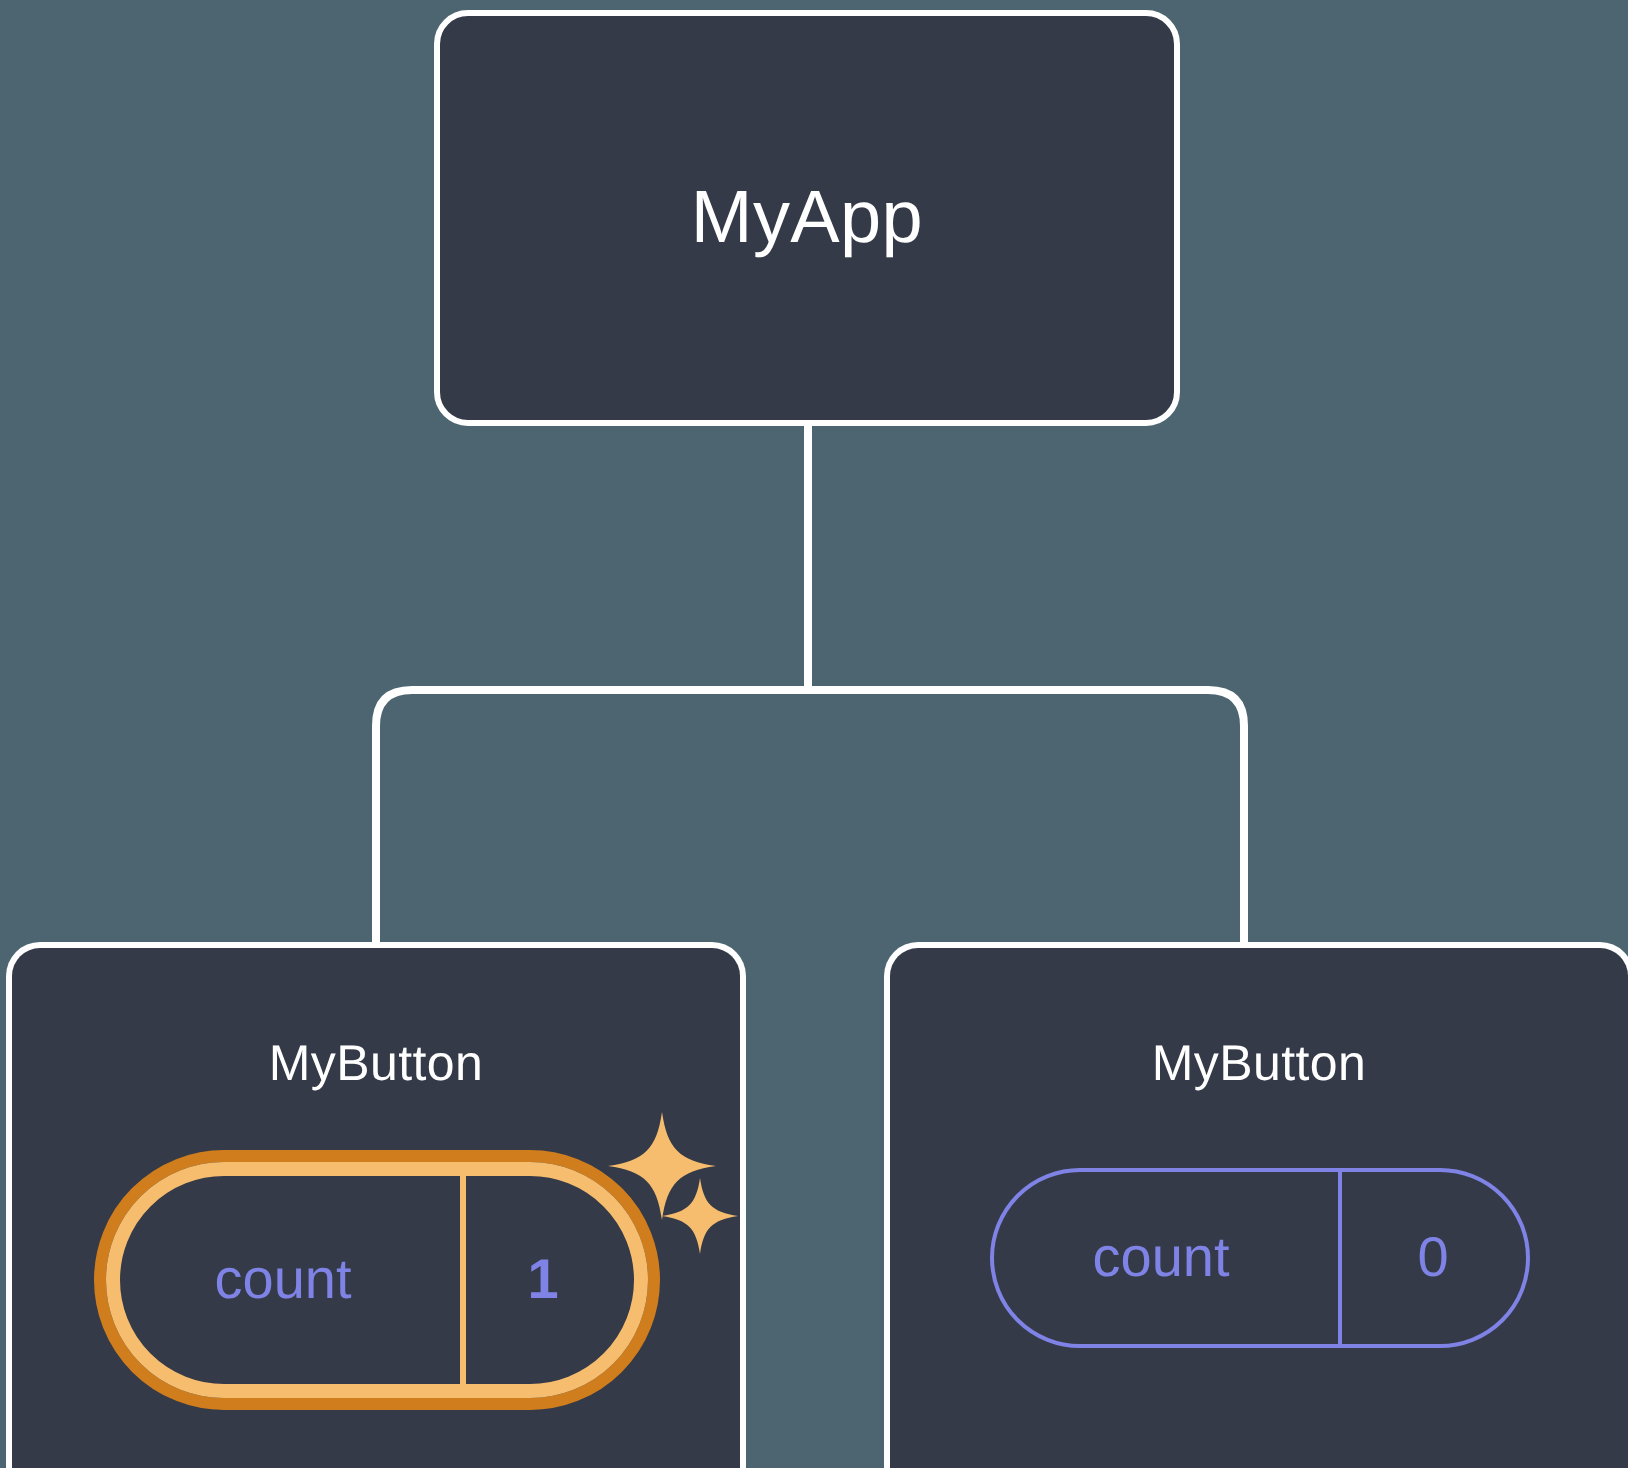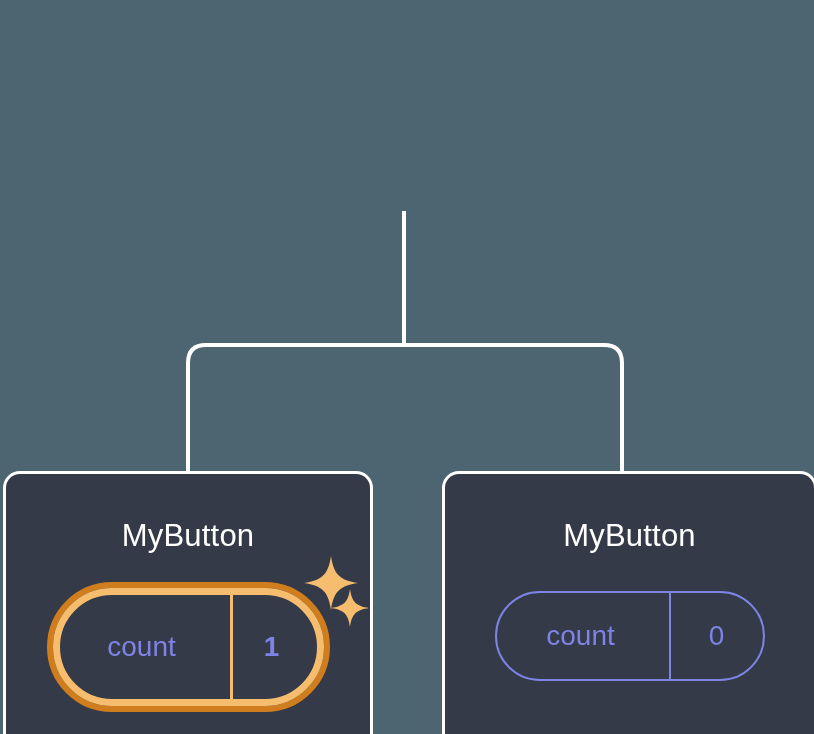--- a/index.html
+++ b/index.html
@@ -62,21 +62,21 @@
     font-size: 37px;
   }
 
   
   .card-child {
     top: 471px;
     height: 263px;
     padding-top: 44px;
   }
   .card-child .card-title {
-    font-size: 31px;
+    font-size: 25px;
   }
 
   #card-mybutton-left {
     left: 3px;
     width: 370px;
     border-bottom-left-radius: 0;
     border-bottom-right-radius: 0;
     border-bottom: none;
   }
   #card-mybutton-right {
@@ -191,20 +191,23 @@
 
 <div id="stage">
 
   <svg id="connectors" viewBox="0 0 814 734" width="814" height="734" aria-hidden="true">
 
     <line x1="404" y1="211" x2="404" y2="343" stroke="#ffffff" stroke-width="4"></line>
 
     <path d="M 188 475 L 188 363 Q 188 345 206 345 L 604 345 Q 622 345 622 363 L 622 475" fill="none" stroke="#ffffff" stroke-width="4" stroke-linecap="butt"></path>
   </svg>
 
+  <div class="card" id="card-myapp">
+    <div class="card-title">MyApp</div>
+  </div>
 
   <div class="card card-child" id="card-mybutton-left">
     <div class="card-title">MyButton</div>
 
     <div class="pill-wrap">
       <div class="state-pill highlighted">
         <div class="ring-inner"></div>
         <div class="pill-inner">
           <div class="pill-key">count</div>
           <div class="pill-value">1</div>

